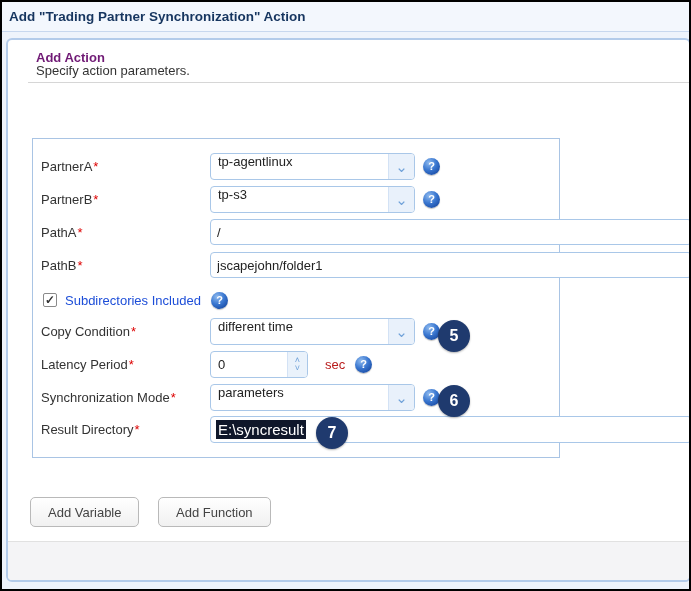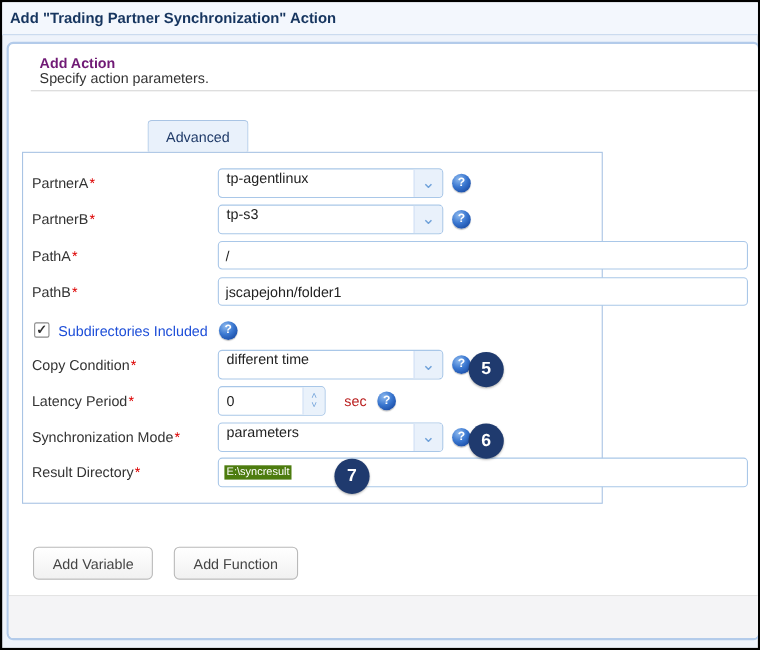--- a/index.html
+++ b/index.html
@@ -36,21 +36,21 @@
     background:#e9f1fb; cursor:default;
   }
   .tab.active {
     background:#fff; font-weight:bold; height:30px; z-index:2;
   }
   .tab1 { left:22px; }
   .tab2 { left:126px; }
 
   
   .tabpanel {
-    position:absolute; left:12px; top:98px; width:528px; height:320px;
+    position:absolute; left:24px; top:98px; width:528px; height:320px;
     border:1px solid #a9c4e4; background:#fff; z-index:1;
   }
 
   .row { position:absolute; left:0; width:100%; height:28px; display:flex; align-items:center; }
   .lbl { position:absolute; left:8px; font-size:13px; color:#333; white-space:nowrap; }
   .req { color:#dd0000; margin-left:1px; }
 
   .field { position:absolute; left:177px; }
 
   
@@ -114,21 +114,21 @@
     background:#1f3a6e; color:#fff; font-size:16px; font-weight:bold;
     display:flex; align-items:center; justify-content:center; z-index:5;
     box-shadow:0 1px 2px rgba(0,0,0,0.3);
   }
 
   
   .result-box {
     width:482px; height:27px; border:1px solid #a9c7e8; border-radius:4px;
     background:#fff; display:flex; align-items:center; padding-left:5px;
   }
-  .sel-text { background:#4d7c0f; color:#fff; font-size:10px; padding:1px 2px; }
+  .sel-text { background:#0f172a; color:#fff; font-size:15px; padding:1px 2px; }
 
   
   .btn {
     position:absolute; height:30px; padding:5px 17px;
     background:linear-gradient(#ffffff,#f1f1f1); border:1px solid #b9b9b9;
     border-radius:5px; font-size:13px; color:#444;
     font-family:"Liberation Sans", sans-serif; cursor:default;
   }
   .btn-var { left:22px; top:457px; }
   .btn-fn  { left:150px; top:457px; }
@@ -147,21 +147,20 @@
   <div class="titlebar">
     <span class="title">Add "Trading Partner Synchronization" Action</span>
   </div>
 
   <div class="panel">
 
     <div class="hdr-title">Add Action</div>
     <div class="hdr-sub">Specify action parameters.</div>
     <div class="hdr-divider"></div>
 
-    <div class="tab tab2">Advanced</div>
 
     <div class="tabpanel">
 
       <div class="row" style="top:13px">
         <span class="lbl"><span>PartnerA</span><span class="req">*</span></span>
         <div class="field select">
           <span class="sel-val">tp-agentlinux</span>
           <span class="sel-btn">
               <span>⌄</span>
             </span>

